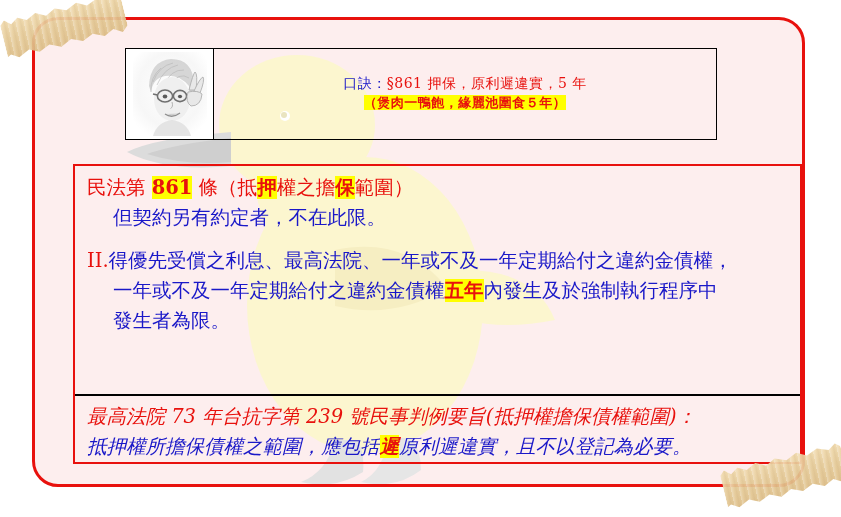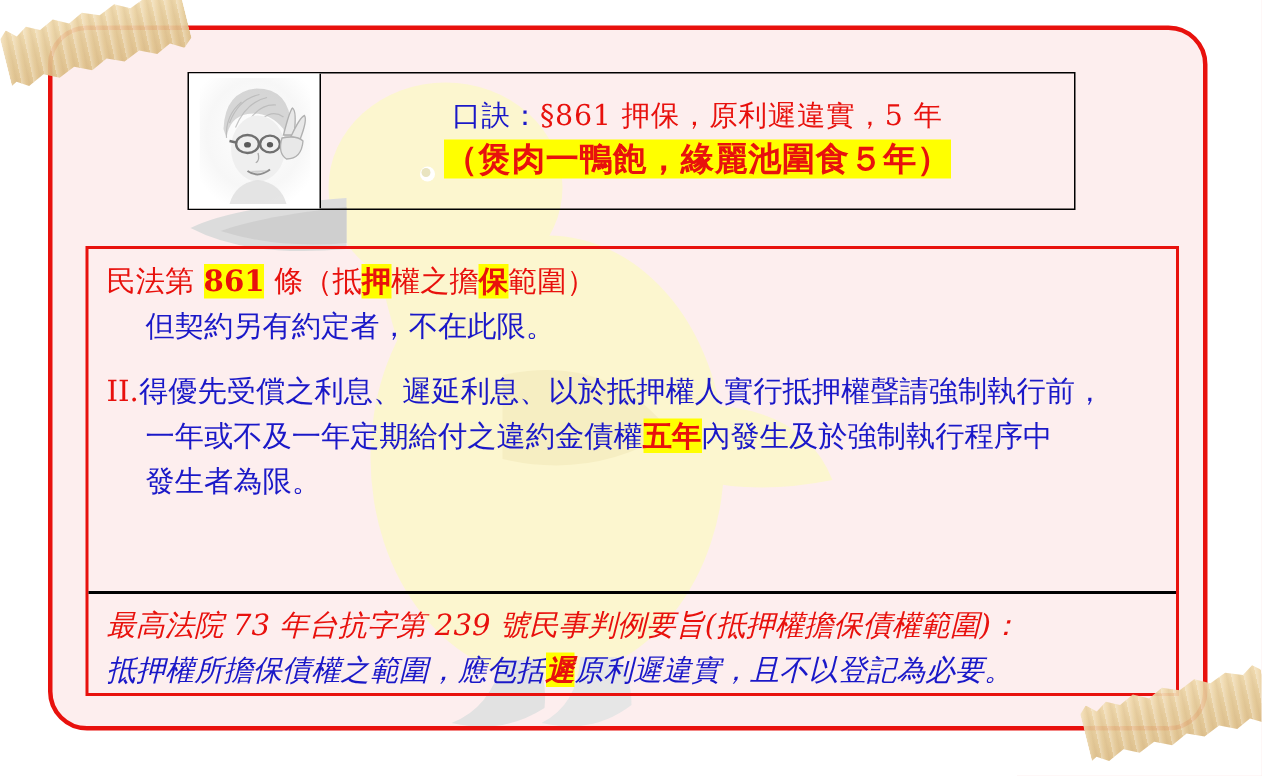--- a/index.html
+++ b/index.html
@@ -54,27 +54,27 @@
     flex:0 0 88px;
   }
   #mnemonic-cell{
     flex:1 1 auto;
     display:flex;flex-direction:column;
     align-items:center;justify-content:center;
     box-sizing:border-box;
     padding:2px 0 4px 0;
   }
   .mn-line{line-height:1.26;white-space:nowrap;}
-  #mn-line1{font-size:19px;letter-spacing:.5px;}
-  #mn-line2{font-size:22px;font-weight:bold;letter-spacing:.5px;margin-top:3px;}
+  #mn-line1{font-size:14px;letter-spacing:.5px;}
+  #mn-line2{font-size:13px;font-weight:bold;letter-spacing:.5px;margin-top:3px;}
 
   
   #statute-box{
     position:absolute;
-    left:22px;top:144px;
+    left:38px;top:144px;
     width:729px;height:300px;
     border:2px solid #e8110d;
     box-sizing:border-box;
     background:transparent;
   }
   #statute-top{
     padding:7px 10px 6px 12px;
     box-sizing:border-box;
     height:228px;
   }
@@ -238,21 +238,21 @@
         </div>
 
 
         <div class="ln indent1">
           <span><span class="blue">但契約另有約定者，不在此限。</span></span>
         </div>
 
         <div class="ln gap"></div>
 
         <div class="ln">
-          <span class="red rn">II.</span><span><span class="blue">得優先受償之利息、遲延利息、以於抵押權人實行抵押權聲請強制執行前，</span></span>
+          <span class="red rn">II.</span><span><span class="blue">得優先受償之利息、最高法院、一年或不及一年定期給付之違約金債權，</span></span>
         </div>
 
         <div class="ln indent1">
           <span><span class="blue">一年或不及一年定期給付之違約金債權</span><span class="red b hl">五年</span><span class="blue">內發生及於強制執行程序中</span></span>
         </div>
 
         <div class="ln indent1">
           <span><span class="blue">發生者為限。</span></span>
         </div>
 

